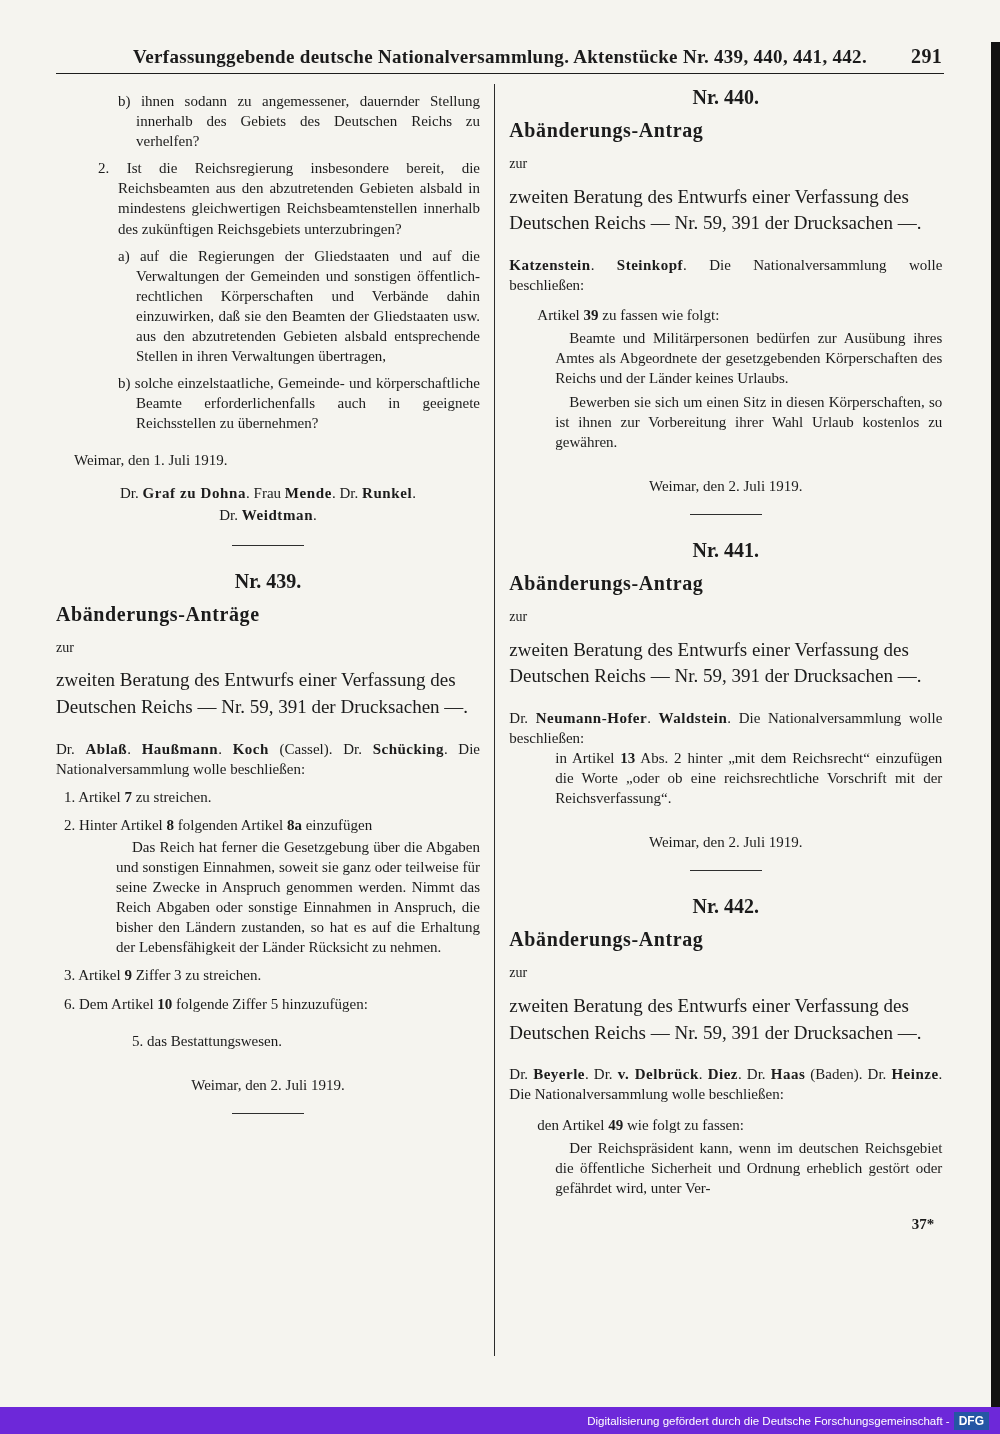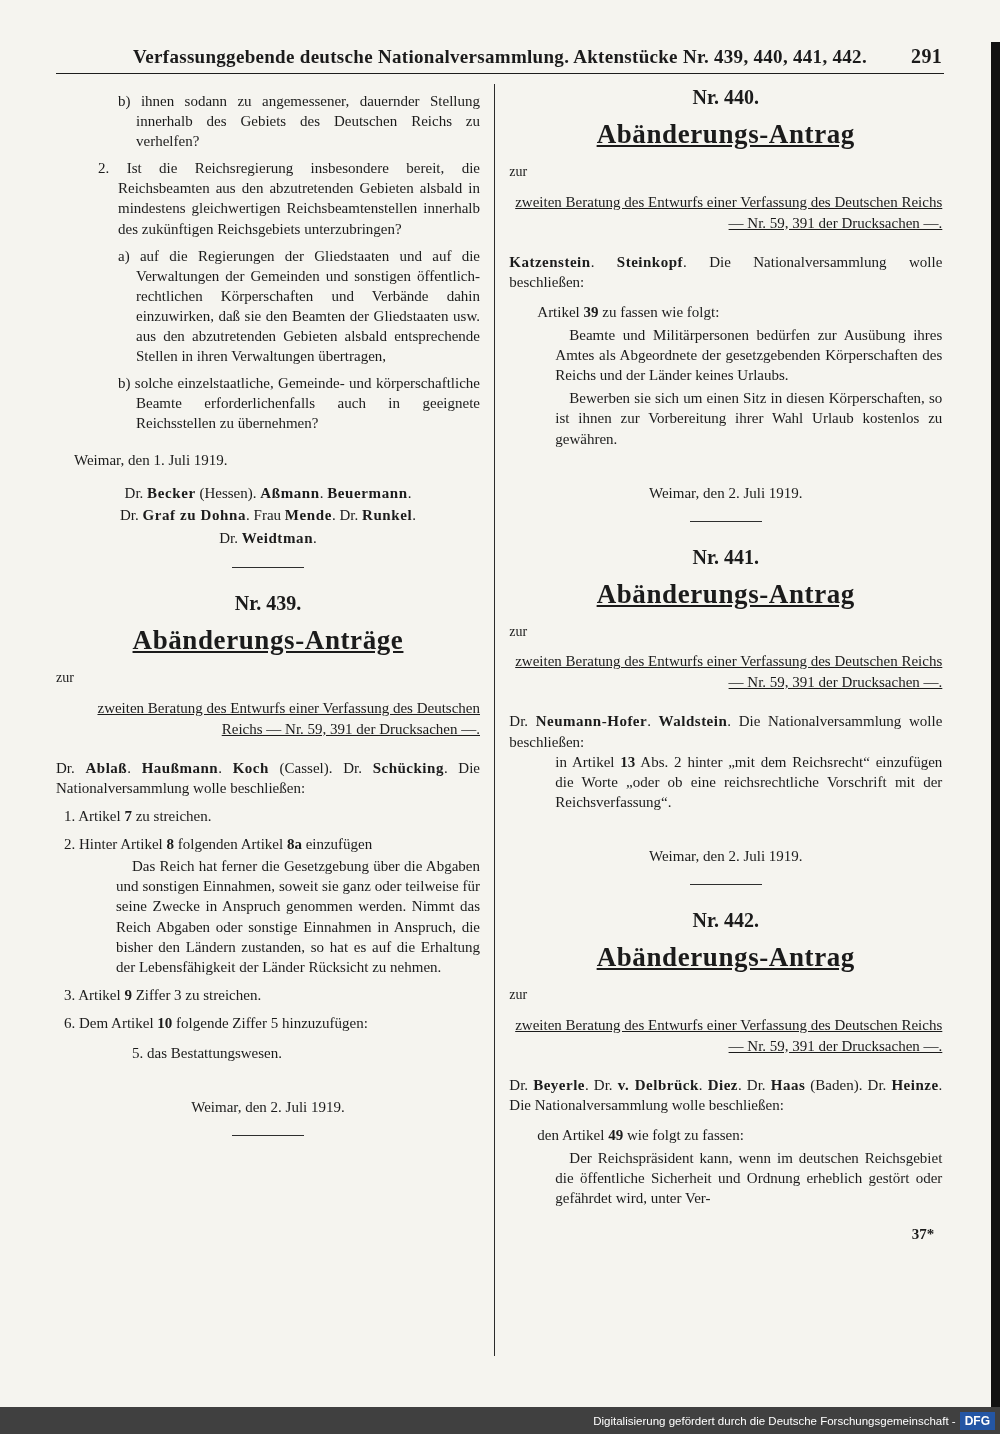--- a/index.html
+++ b/index.html
@@ -28,58 +28,58 @@
   p { margin: 0; font-size: 15px; line-height: 1.34; }
   .justify { text-align: justify; }
   .b { font-weight: bold; }
 
   
   .q-l1 { padding-left: 62px; text-indent: -20px; margin: 7px 0; }
   .q-l2 { padding-left: 80px; text-indent: -18px; margin: 7px 0; }
 
   
   .date-left { margin: 16px 0 12px 18px; }
-  .date-center { text-align: center; margin: 34px 0 10px; }
+  .date-center { text-align: center; margin: 24px 0 10px; }
   .sig { text-align: center; line-height: 1.5; }
   .sig .b { letter-spacing: 0.6px; }
 
   .rule-sm { width: 72px; border: 0; border-top: 1.3px solid #2e2e2e; margin: 18px auto 12px; }
 
   
   .nr { margin: 24px 0 0; text-align: center; font-weight: bold; font-size: 20px; }
   .mt0 { margin-top: 2px; }
-  .doc-title { margin: 10px 0 0; text-align: center; font-weight: bold; font-size: 27px; letter-spacing: 0.6px; text-decoration: underline; }
+  .doc-title { margin: 10px 0 0; text-align: left; font-weight: bold; font-size: 20px; letter-spacing: 0.6px; }
   .zur { margin: 13px 0 10px; font-size: 14px; }
-  .subject { margin: 0 0 18px; text-align: right; font-size: 15px; line-height: 1.4; text-decoration: underline; }
+  .subject { margin: 0 0 18px; text-align: left; font-size: 19px; line-height: 1.4; }
 
   .proposers { margin-top: 8px; }
   .proposers .b { letter-spacing: 0.5px; font-family: Liberation Serif, serif; }
 
   
   .a-item { padding-left: 26px; text-indent: -18px; margin: 8px 0 2px; }
   .quote { margin-left: 60px; text-indent: 16px; margin-top: 2px; margin-bottom: 6px; }
-  .sub-item { margin-left: 76px; margin-top: 10px; }
+  .sub-item { margin-left: 76px; margin-top: 17px; }
 
   .r-intro { margin-left: 28px; margin-top: 10px; }
   .r-quote { margin-left: 46px; text-indent: 14px; margin-top: 3px; }
   .r-body  { margin-left: 46px; }
   .r-body-indent { margin-left: 46px; text-indent: 14px; margin-top: 3px; }
 
   .sheet-mark { text-align: right; font-weight: bold; margin-top: 16px; padding-right: 8px; font-size: 15px; }
 
   
   .scan-edge-right { position: absolute; top: 42px; right: 0; width: 9px; height: 1392px; background: #121212; }
 
   
   .footer-bar {
     position: absolute; left: 0; right: 0; bottom: 0; height: 27px;
-    background: #404040; color: #fff;
+    background: #6d28d9; color: #fff;
     display: flex; align-items: center; justify-content: flex-end;
     font-family: "Liberation Sans", "DejaVu Sans", sans-serif;
-    font-size: 11.5px; padding-right: 5px; gap: 4px;
+    font-size: 11.5px; padding-right: 11px; gap: 4px;
   }
   .dfg-logo {
     background: #2456a4; color: #fff; font-weight: bold;
     font-size: 12px; padding: 3px 5px; line-height: 1;
   }
 </style>
 </head>
 <body>
 
 <div class="page">
@@ -95,21 +95,20 @@
   <div class="columns">
 
     <section class="col-left">
       <p class="q-l2 justify"><span>b) ihnen sodann zu angemessener, dauernder Stellung innerhalb des Gebiets des Deutschen Reichs zu verhelfen?</span></p>
       <p class="q-l1 justify"><span>2. Ist die Reichsregierung insbesondere bereit, die Reichsbeamten aus den abzutretenden Gebieten alsbald in mindestens gleichwertigen Reichsbeamtenstellen innerhalb des zukünftigen Reichsgebiets unterzubringen?</span></p>
       <p class="q-l2 justify"><span>a) auf die Regierungen der Gliedstaaten und auf die Verwaltungen der Gemeinden und sonstigen öffentlich-rechtlichen Körperschaften und Verbände dahin einzuwirken, daß sie den Beamten der Gliedstaaten usw. aus den abzutretenden Gebieten alsbald entsprechende Stellen in ihren Verwaltungen übertragen,</span></p>
       <p class="q-l2 justify"><span>b) solche einzelstaatliche, Gemeinde- und körperschaftliche Beamte erforderlichenfalls auch in geeignete Reichsstellen zu übernehmen?</span></p>
 
       <p class="date-left">Weimar, den 1. Juli 1919.</p>
 
-      <p class="sig"><span>Dr. </span><span class="b">Becker</span><span> (Hessen). </span><span class="b">Aßmann</span><span>. </span><span class="b">Beuermann</span><span>.</span></p>
       <p class="sig"><span>Dr. </span><span class="b">Graf zu Dohna</span><span>. Frau </span><span class="b">Mende</span><span>. Dr. </span><span class="b">Runkel</span><span>.</span></p>
       <p class="sig"><span>Dr. </span><span class="b">Weidtman</span><span>.</span></p>
 
       <div class="rule-sm"></div>
 
       <h3 class="nr">Nr. 439.</h3>
       <h2 class="doc-title">Abänderungs-Anträge</h2>
       <p class="zur">zur</p>
       <p class="subject">zweiten Beratung des Entwurfs einer Verfassung des Deutschen Reichs — Nr. 59, 391 der Drucksachen —.</p>
 

